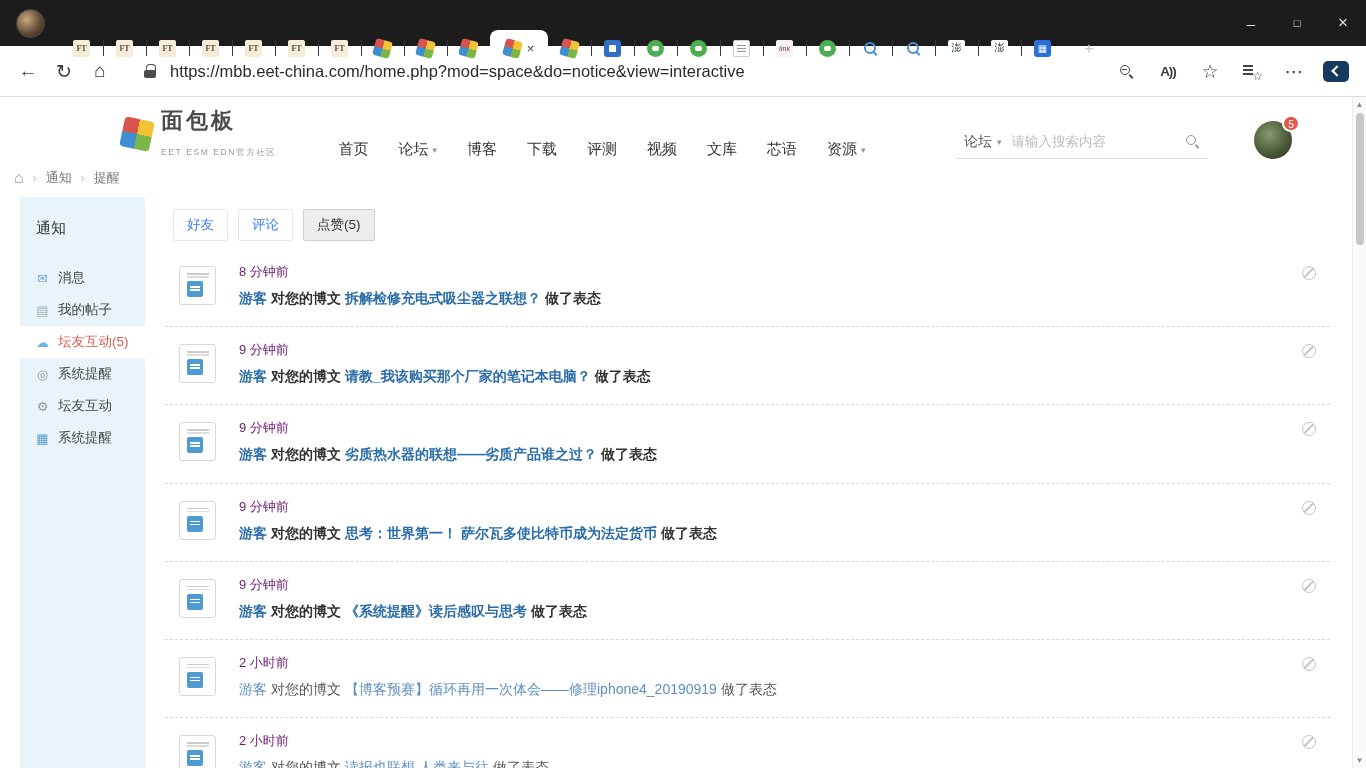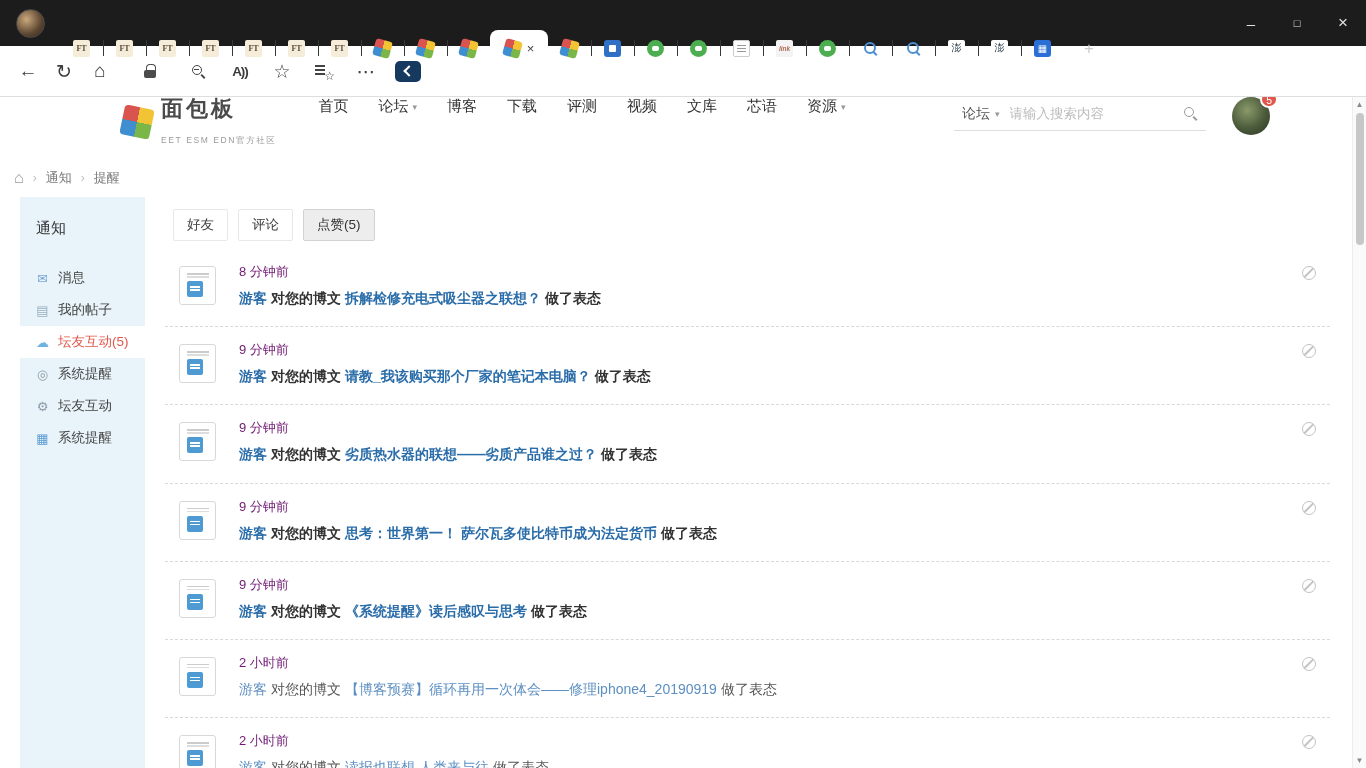--- a/index.html
+++ b/index.html
@@ -53,21 +53,21 @@
   .read-aloud { font-size:13.5px; font-weight:bold; letter-spacing:-1px; }
   .favhub { position:relative; width:18px; height:16px; display:inline-block; }
   .favhub::before { content:""; position:absolute; left:0; top:2px; width:10px; height:1.6px; background:#444; box-shadow:0 4px 0 #444, 0 8px 0 #444; }
   .favhub::after { content:"☆"; position:absolute; right:-2px; bottom:-3px; font-size:12px; color:#444; line-height:1; }
   .sidetoggle { width:26px; height:21px; background:#16395f; border-radius:5px; position:relative; display:inline-block; }
   .sidetoggle::after { content:""; position:absolute; left:10px; top:6px; width:6px; height:6px; border-left:2px solid #fff; border-bottom:2px solid #fff; transform:rotate(45deg); }
 
   
   .page { position:relative; height:671px; background:#fff; overflow:hidden; }
 
-  .site-header { height:62px; display:flex; align-items:flex-start; padding:0 96px 0 122px; }
+  .site-header { height:62px; display:flex; align-items:flex-end; padding:0 74px 0 122px;gap:20px; }
   .logo { display:flex; align-items:center; gap:9px; margin-right:42px; cursor:pointer; }
   .logo-mark { width:30px; height:30px; background:conic-gradient(#f2c335 0 25%, #7ab648 0 50%, #3e8ed0 0 75%, #d9544e 0 100%); border-radius:4px; transform:rotate(12deg); flex:none; }
   .logo-title { font-size:22px; color:#4a4a4a; letter-spacing:3px; font-weight:bold; line-height:1.1; }
   .logo-sub { font-size:8.5px; color:#9a9a9a; letter-spacing:1.6px; margin-top:14px; }
   .main-nav { display:flex; gap:30px; align-items:center; font-size:15px; color:#333; }
   .nav-item { display:flex; align-items:center; gap:4px; cursor:pointer; white-space:nowrap; }
   .caret { font-size:9px; color:#999; }
   .searchbox { margin-left:auto; display:flex; align-items:center; height:34px; width:252px; border-bottom:1px solid #ddd; padding:0 8px; gap:10px; }
   .search-cat { font-size:14px; color:#555; display:flex; align-items:center; gap:5px; cursor:pointer; white-space:nowrap; }
   .search-input { border:none; outline:none; flex:1; min-width:0; font-size:13.5px; color:#333; background:transparent; }
@@ -87,21 +87,21 @@
   .sidebar { width:125px; margin-left:20px; background:#e9f4fa; padding-top:22px; flex:none; }
   .sidebar-title { font-size:15px; color:#333; padding-left:16px; margin-bottom:24px; }
   .side-item { display:flex; align-items:center; gap:8px; padding:7px 0 7px 15px; font-size:13.5px; color:#444; cursor:pointer; }
   .side-item .g { width:15px; text-align:center; font-size:13px; flex:none; }
   .g-mail { color:#7aa7d4; } .g-posts { color:#98aebe; } .g-cloud { color:#6fb3e0; }
   .g-system { color:#8a9aa8; } .g-admin { color:#8a9aa8; } .g-apps { color:#5b9bd5; }
   .side-item.active { background:#fff; color:#e2574c; }
 
   .main { flex:1; min-width:0; margin:0 36px 0 20px; }
   .list-tabs { display:flex; gap:10px; padding:12px 0 8px 8px; }
-  .ltab { padding:6px 13px; font-size:13.5px; color:#404040; border:1px solid #e8e8e8; background:#fff; border-radius:2px; cursor:pointer; white-space:nowrap; }
+  .ltab { padding:6px 13px; font-size:13.5px; color:#3b82f6; border:1px solid #e8e8e8; background:#fff; border-radius:2px; cursor:pointer; white-space:nowrap; }
   .ltab.active { background:#ededed; border-color:#d2d2d2; color:#333; }
 
   .notice { position:relative; padding:14px 40px 19px 74px; border-bottom:1px dashed #d9d9d9; }
   .blog-icon { position:absolute; left:14px; top:17px; width:37px; height:39px; background:#fff; border:1px solid #d8d8d8; border-radius:3px; }
   .blog-icon i { position:absolute; left:7px; top:6px; width:22px; height:1.5px; background:#ccc; box-shadow:0 3px 0 #ddd; }
   .blog-icon::before { content:""; position:absolute; left:7px; top:14px; width:16px; height:16px; background:#4e9ad2; border-radius:2px; }
   .blog-icon::after { content:""; position:absolute; left:10px; top:19px; width:10px; height:1.5px; background:#fff; box-shadow:0 3px 0 #fff; }
   .n-time { font-size:13px; color:#701a75; margin-bottom:8px; }
   .n-line { font-size:14px; line-height:1.3; }
   .n-line > * { margin-right:4px; }
@@ -200,20 +200,21 @@
     <span class="winbtn max">□</span>
     <span class="winbtn cls">×</span>
   </div>
 </div>
 
 <div class="addrbar">
   <div class="abtn">←</div>
   <div class="abtn">↻</div>
   <div class="abtn">⌂</div>
   <span class="lockico"></span>
+  <div class="url">https://mbb.eet-china.com/home.php?mod=space&amp;do=notice&amp;view=interactive</div>
   <div class="addr-right">
     <div class="abtn">
         <span class="mag">
           <i class="minus"></i>
         </span>
       </div>
     <div class="abtn read-aloud">A))</div>
     <div class="abtn">☆</div>
     <div class="abtn">
         <span class="favhub"></span>

